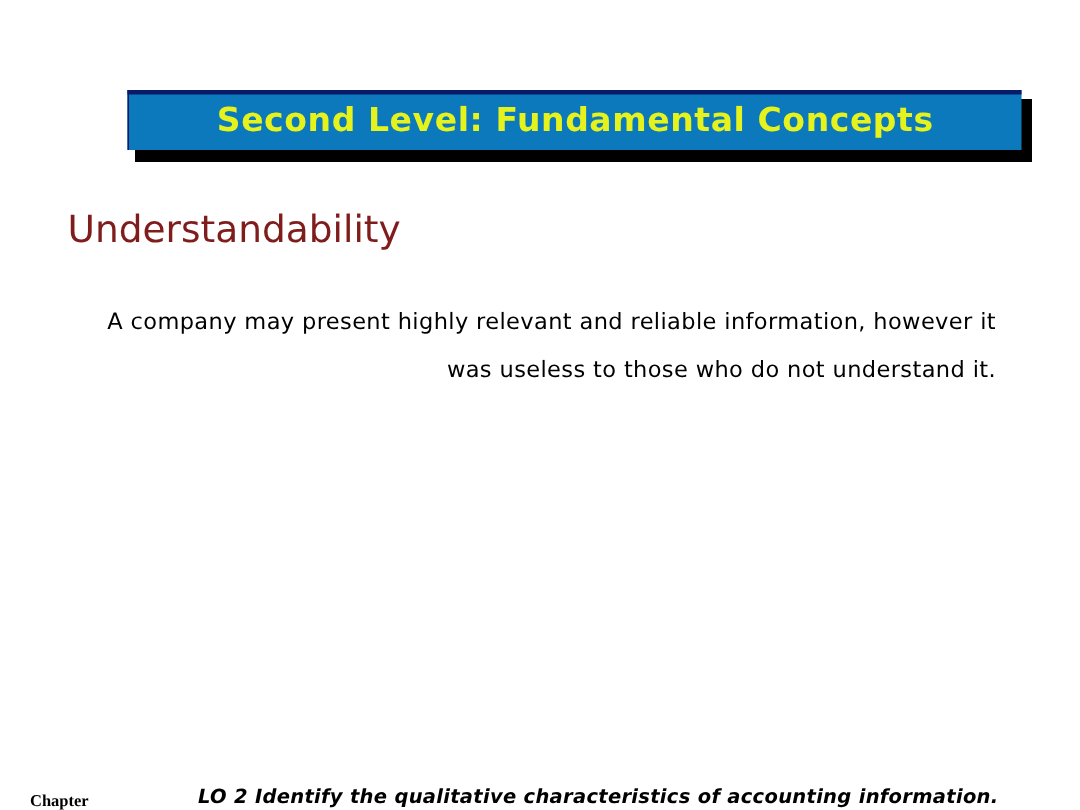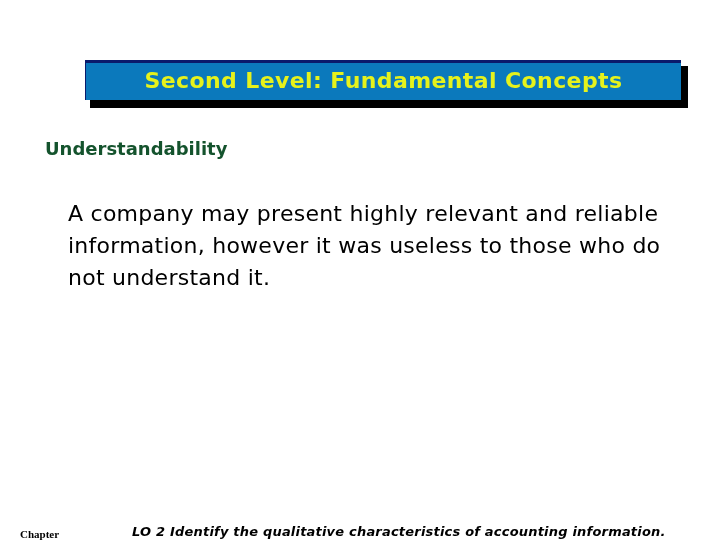--- a/index.html
+++ b/index.html
@@ -60,40 +60,40 @@
     white-space: nowrap;
     line-height: 1;
     margin-top: -1px;
   }
 
   
   #section-heading {
     position: absolute;
     left: 45px;
     top: 117px;
-    color: #14532d;
+    color: #7f1d1d;
     font-family: "DejaVu Sans", sans-serif;
-    font-size: 18px;
-    font-weight: bold;
+    font-size: 25px;
+    font-weight: normal;
     line-height: 1.1;
     white-space: nowrap;
   }
 
   
   #body-paragraph {
     position: absolute;
     left: 68px;
     top: 176px;
     width: 596px;
     color: #000000;
     font-family: "DejaVu Sans", sans-serif;
-    font-size: 22px;
+    font-size: 15px;
     line-height: 32px;
     letter-spacing: 0.25px;
-    text-align: left;
+    text-align: right;
   }
 
   
   #chapter-block {
     position: absolute;
     left: 20px;
     top: 505px;
     color: #000000;
     font-family: Liberation Serif, serif;
     font-size: 11px;

